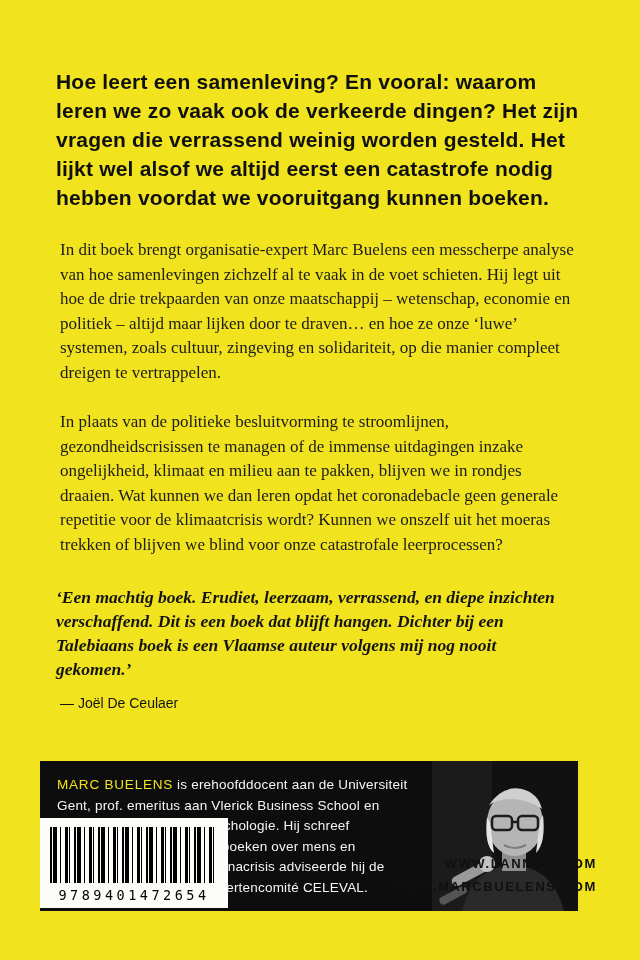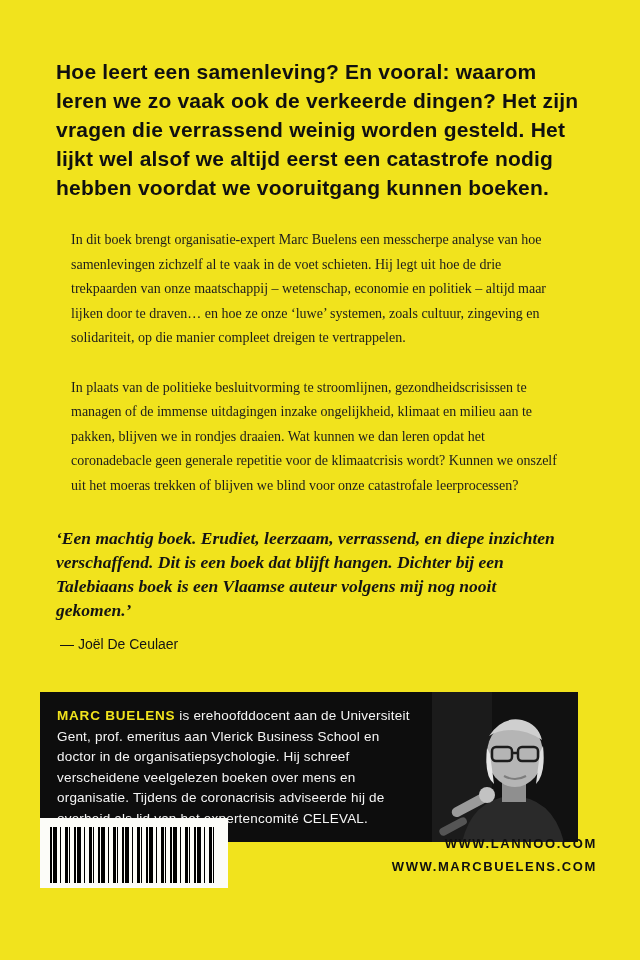--- a/index.html
+++ b/index.html
@@ -8,37 +8,37 @@
     background: #e9e9e9;
     font-family: "Liberation Sans", sans-serif;
   }
   .page {
     position: relative;
     width: 640px; height: 960px;
     background: #F1E31D;
     overflow: hidden;
     box-sizing: border-box;
   }
-  .content { padding: 0 56px; }
+  .content { padding: 10px 56px; }
 
   .headline {
     margin: 0;
     padding-top: 57px;
     font-family: "Liberation Sans", sans-serif;
     font-weight: 700;
     font-size: 21px;
     line-height: 29px;
     letter-spacing: 0.2px;
     color: #101010;
   }
 
   .body-par {
-    margin: 15px;
+    margin: 4px;
     font-family: "Liberation Serif", serif;
-    font-size: 14px;
+    font-size: 17px;
     line-height: 24.5px;
     color: #1c1c1c;
   }
   .body-par.first { margin-top: 26px; }
   .body-par.second { margin-top: 25px; }
 
   .quote {
     margin: 28px 15px 0 0;
     font-family: "Liberation Serif", serif;
     font-style: italic;
@@ -69,21 +69,21 @@
   }
   .bio-text {
     margin: 0;
     font-size: 13.5px;
     line-height: 20.5px;
     letter-spacing: 0.2px;
     color: #f5f5f5;
   }
   .bio-name {
     color: #F1E31D;
-    font-weight: 700;
+    font-weight: 400;
     letter-spacing: 0.8px;
   }
   .photo {
     width: 146px; height: 150px;
     flex: 0 0 146px;
     display: block;
   }
 
   .bottom-row {
     position: absolute;
@@ -176,19 +176,20 @@
         <rect x="18" y="118" width="40" height="10" rx="5" transform="rotate(-28 18 118)" fill="#9a9a9a"></rect>
         <rect x="6" y="138" width="30" height="8" rx="4" transform="rotate(-28 6 138)" fill="#555555"></rect>
         <circle cx="55" cy="103" r="8" fill="#c2c2c2"></circle>
       </g>
     </svg>
   </div>
 
   <div class="bottom-row">
     <div class="barcode-box">
       <div class="barcode-bars"></div>
+      <div class="barcode-number">9789401472654</div>
     </div>
     <div class="websites">
       <div class="website-line">WWW.LANNOO.COM</div>
       <div class="website-line">WWW.MARCBUELENS.COM</div>
     </div>
   </div>
 </div>
 
 </body></html>

